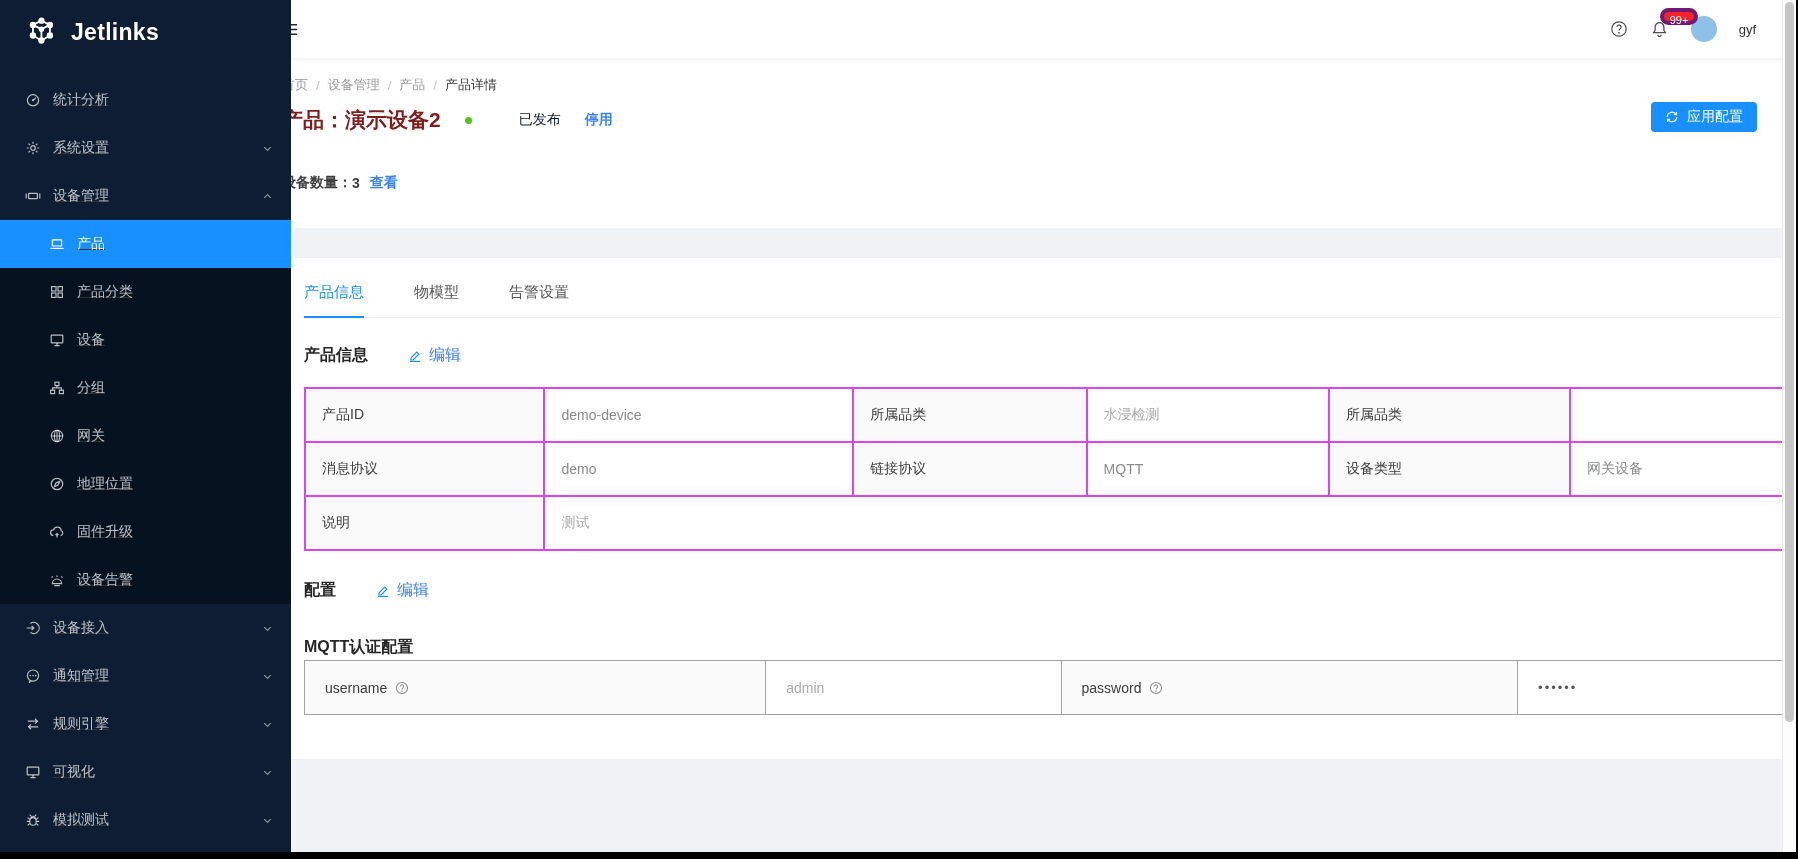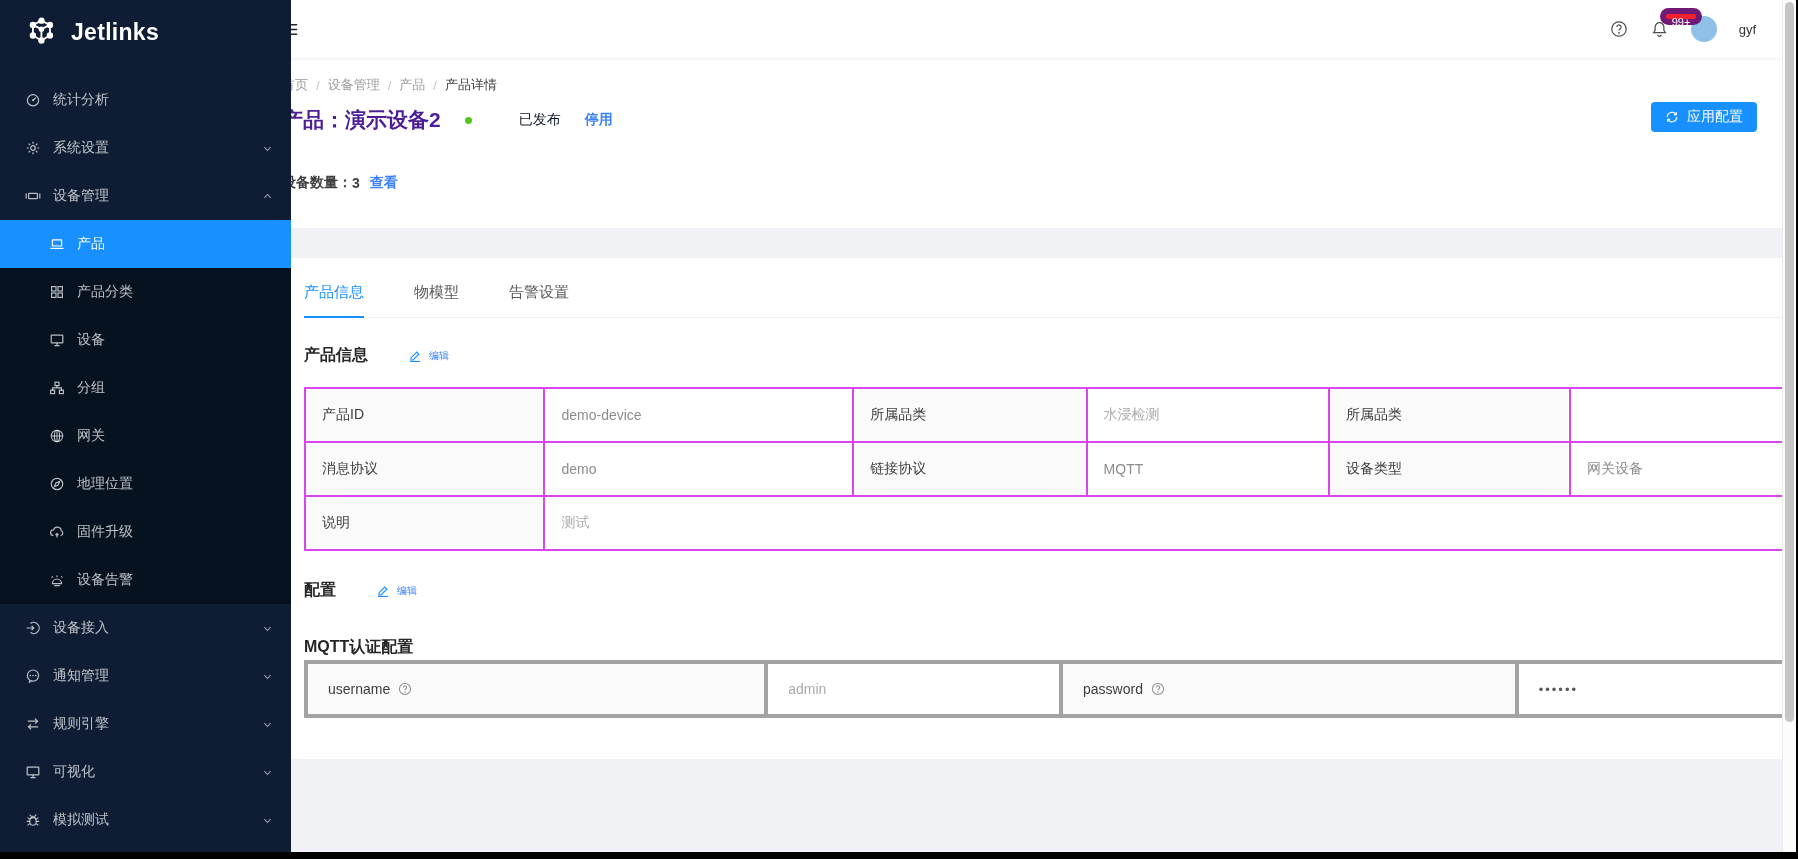--- a/index.html
+++ b/index.html
@@ -8,78 +8,78 @@
     position:relative; overflow:hidden;
     font-family:"Liberation Sans","DejaVu Sans",sans-serif;
     background:#f0f2f5; color:#333;
   }
   svg { display:block; }
 
   
   .sidebar { position:absolute; left:0; top:0; width:291px; height:859px; background:#0e1d33; z-index:5; }
   .logo-row { display:flex; align-items:center; gap:13px; padding:12px 0 0 22px; height:52px; }
   .logo-text { color:#fff; font-size:23px; font-weight:700; letter-spacing:.3px; }
-  .nav { margin-top:24px; }
+  .nav { margin-top:24px;text-decoration:underline; }
   .nav-item { height:48px; display:flex; align-items:center; padding:0 18px 0 24px;
     font-size:14px; color:rgba(255,255,255,.72); cursor:pointer; }
   .nav-item .icn { width:17px; height:17px; margin-right:12px; display:flex; align-items:center; justify-content:center; }
   .nav-item .lbl { flex:1; }
   .nav-item .chev { opacity:.7; }
   .submenu { background:#071221; }
   .submenu .nav-item { padding-left:48px; }
   .nav-item.selected { background:#1890ff; color:#fff; }
 
   
   .topbar { position:absolute; left:255px; top:0; width:1543px; height:58px; background:#fff;
     box-shadow:0 1px 4px rgba(0,21,41,.08); display:flex; align-items:center; justify-content:space-between;
     padding:0 28px 0 26px; z-index:4; }
   .topbar-right { display:flex; align-items:center; gap:22px; padding-right:14px; }
   .icon-btn { color:#4d4d4d; cursor:pointer; position:relative; }
   .badge { position:absolute; top:-12px; left:10px; background:#f5222d; color:#fff; font-size:11px;
-    line-height:16px; height:17px; padding:0 6px; border-radius:9px; border:6px solid #701a75; white-space:nowrap; }
+    line-height:16px; height:17px; padding:0 6px; border-radius:9px; border:4px solid #701a75; white-space:nowrap; }
   .avatar { width:26px; height:26px; border-radius:50%; background:#8fc0e8; }
   .user-name { font-size:13px; color:#333; }
 
   
   .page-header { position:absolute; left:255px; top:58px; width:1543px; height:170px; background:#fff;
     padding:18px 25px 0 27px; z-index:3; }
   .breadcrumb { font-size:13px; color:#9b9b9b; display:flex; gap:8px; align-items:center; }
   .breadcrumb .sep { color:#c4c4c4; }
   .breadcrumb .current { color:#404040; }
   .title-row { display:flex; align-items:center; margin-top:12px; }
-  .page-title { font-size:21px; font-weight:700; color:#4c1d95; }
+  .page-title { font-size:21px; font-weight:700; color:#7f1d1d; }
   .status-wrap { display:flex; align-items:center; margin-left:24px; gap:7px; }
   .status-dot { width:7px; height:7px; border-radius:50%; background:#52c41a; }
   .status-text { font-size:14px; color:#0f172a;margin-left:40px; }
   .link { color:#3b82f6; cursor:pointer; font-size:14px; }
   .disable-link { margin-left:24px; font-weight:600; }
   .count-row { margin-top:40px; font-size:14px; color:#404040; display:flex; align-items:center; font-weight:600; }
   .count-row .view { margin-left:10px; font-weight:600; }
   .apply-btn { position:absolute; top:44px; right:41px; height:30px; padding:0 14px; background:#1890ff;
     border:none; border-radius:4px; color:#fff; font-size:14px; display:flex; align-items:center; gap:8px;
     cursor:pointer; font-family:inherit; }
 
   
   .card { position:absolute; left:280px; top:258px; width:1556px; height:501px; background:#fff;
     border-radius:1px; padding:0 24px; z-index:3; }
   .tabs { display:flex; border-bottom:1px solid #f0f0f0; padding-top:25px; }
   .tab { margin-right:50px; padding-bottom:14px; font-size:15px; color:#595959; cursor:pointer; }
   .tab.active { color:#1890ff; border-bottom:2px solid #1890ff; margin-bottom:-1px; }
   .section-row { display:flex; align-items:center; margin-top:27px; }
   .section-title { font-size:16px; font-weight:700; color:#262626; }
-  .edit-link { margin-left:40px; display:flex; align-items:center; gap:7px; font-size:10px; }
+  .edit-link { margin-left:40px; display:flex; align-items:center; gap:7px; font-size:16px; }
   .info-table { width:100%; border-collapse:collapse; margin-top:21px; font-size:14px; table-layout:fixed; }
   .info-table td { border:2px solid #d946ef; height:54px; padding:0 16px; }
   td.cell-label { background:#fafafa; color:#3c3c3c; }
   td.cell-value { color:#8c8c8c; }
   td.cell-value.dim { color:#aaaaaa; }
   .section-row.config { margin-top:29px; }
   .mqtt-title { margin-top:36px; font-size:16px; font-weight:700; color:#262626; }
   .mqtt-table { width:100%; border-collapse:collapse; margin-top:2px; font-size:14px; table-layout:fixed; }
-  .mqtt-table td { border:4px solid #a3a3a3; height:54px; padding:0 20px; }
+  .mqtt-table td { border:1px solid #a3a3a3; height:54px; padding:0 20px; }
   .mqtt-label { background:#fafafa; color:#3c3c3c; }
   .mqtt-label .lbl-inner { display:flex; align-items:center; gap:8px; }
   .mqtt-value { color:#ababab; }
   .mqtt-value.pwd { color:#595959; font-size:13px; letter-spacing:2px; }
   .help-sm { color:#595959; }
 
   
   .scrollbar { position:absolute; right:2px; top:0; width:14px; height:853px; background:#fcfcfc;
     border-left:1px solid #ebebeb; z-index:50; }
   .scroll-thumb { position:absolute; left:2px; top:2px; width:9px; height:720px; border-radius:5px;

